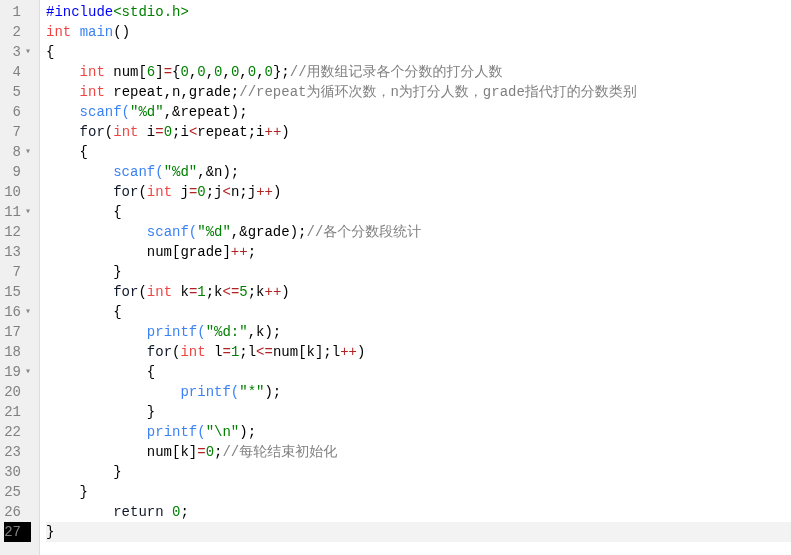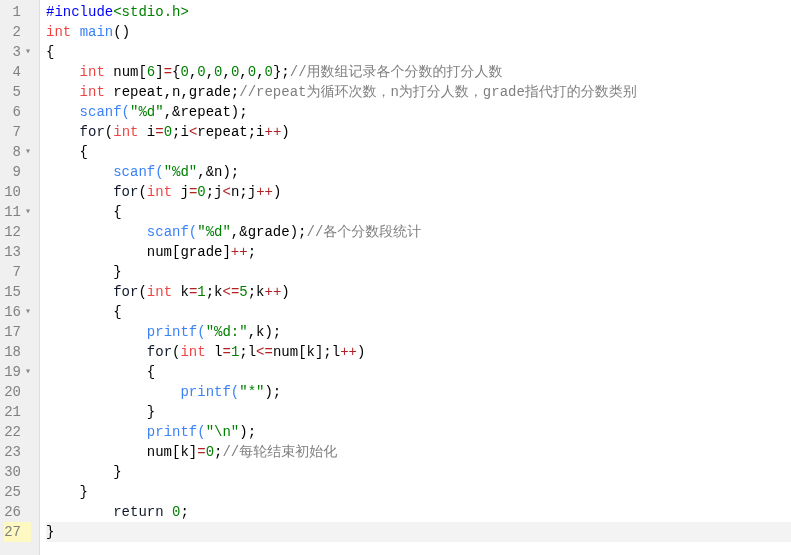--- a/index.html
+++ b/index.html
@@ -23,21 +23,21 @@
       min-width: 40px;
     }
     .gutter-line {
       height: 20px;
       display: flex;
       justify-content: flex-end;
       align-items: center;
       gap: 2px;
     }
     .gutter-line.highlight {
-      background: #fef9c3;
+      background: #000000;
     }
     .fold-marker {
       font-size: 10px;
       color: #888;
       width: 8px;
       display: inline-block;
     }
     .code-area {
       flex: 1;
       padding: 2px 0 2px 6px;

